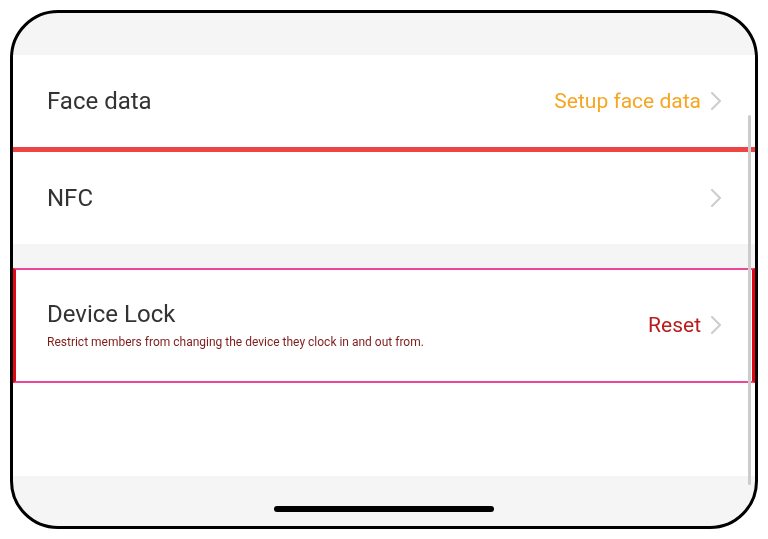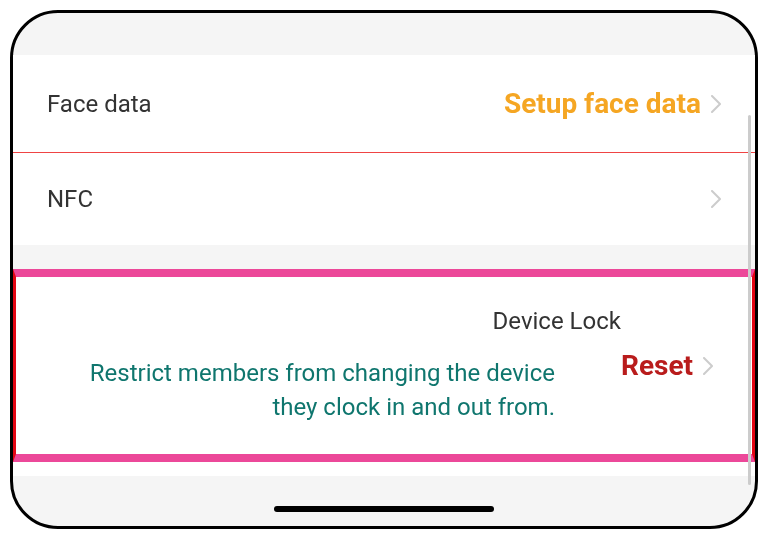--- a/index.html
+++ b/index.html
@@ -30,58 +30,57 @@
       margin-top: 42px;
       padding: 0;
       height: calc(100% - 42px - 50px);
       position: relative;
     }
     .list-item {
       display: flex;
       align-items: center;
       justify-content: space-between;
       padding: 32px 34px;
-      border-bottom: 1px solid #ef4444;
+      border-bottom: 5px solid #ef4444;
       background: #fff;
     }
     .list-item.highlighted {
-      border: 8px solid #ec4899;
+      border: 2px solid #ec4899;
       border-left: 3px solid #e30613;
       border-right: 3px solid #e30613;
       margin: 0;
-      padding: 30px 39px;
-      text-align: right;
+      padding: 30px 31px;
     }
     .item-left {
       flex: 1;
       min-width: 0;
     }
     .item-title {
       font-size: 24px;
       color: #333;
       font-weight: 400;
       display: block;
     }
     .item-description {
-      font-size: 24px;
-      color: #0f766e;
-      margin-top: 22px;
+      font-size: 12px;
+      color: #7f1d1d;
+      margin-top: 6px;
       line-height: 1.4;
       max-width: 500px;
     }
     .item-right {
       display: flex;
       align-items: center;
       gap: 10px;
       flex-shrink: 0;
     }
     .action-text {
-      font-size: 28px;
+      font-size: 21px;
       color: #f5a623;
-      font-weight: 700;
+      font-weight: 400;
     }
     .action-text.reset {
       color: #b91c1c;
     }
     .chevron {
       width: 10px;
       height: 18px;
       flex-shrink: 0;
     }
     .chevron svg {

